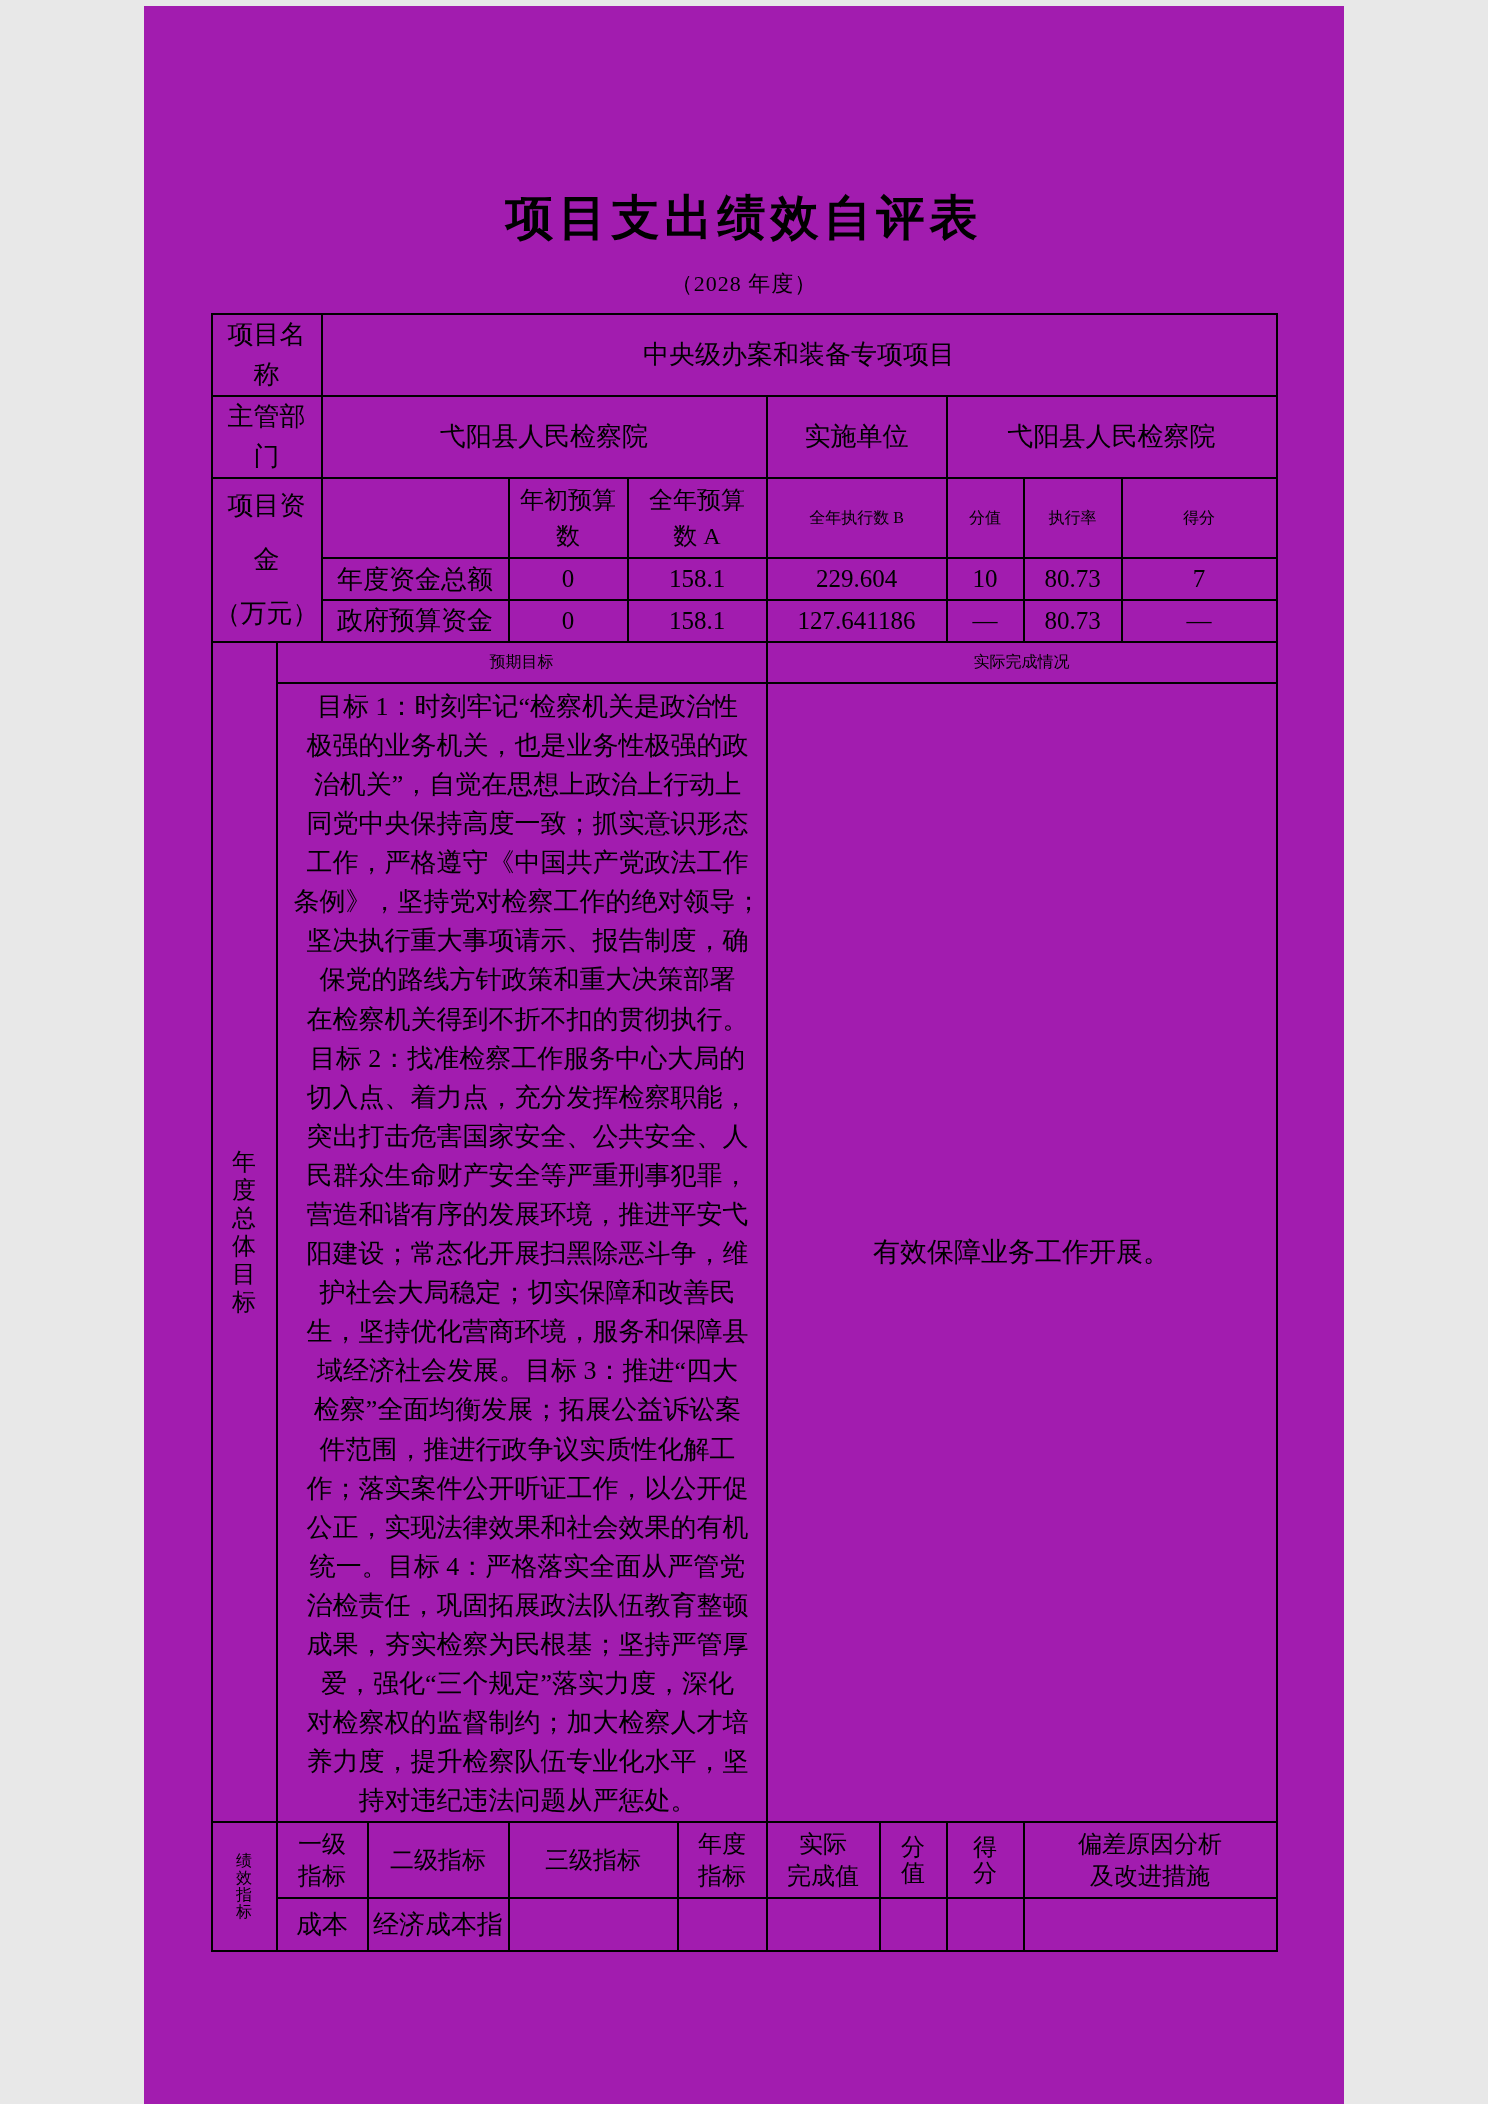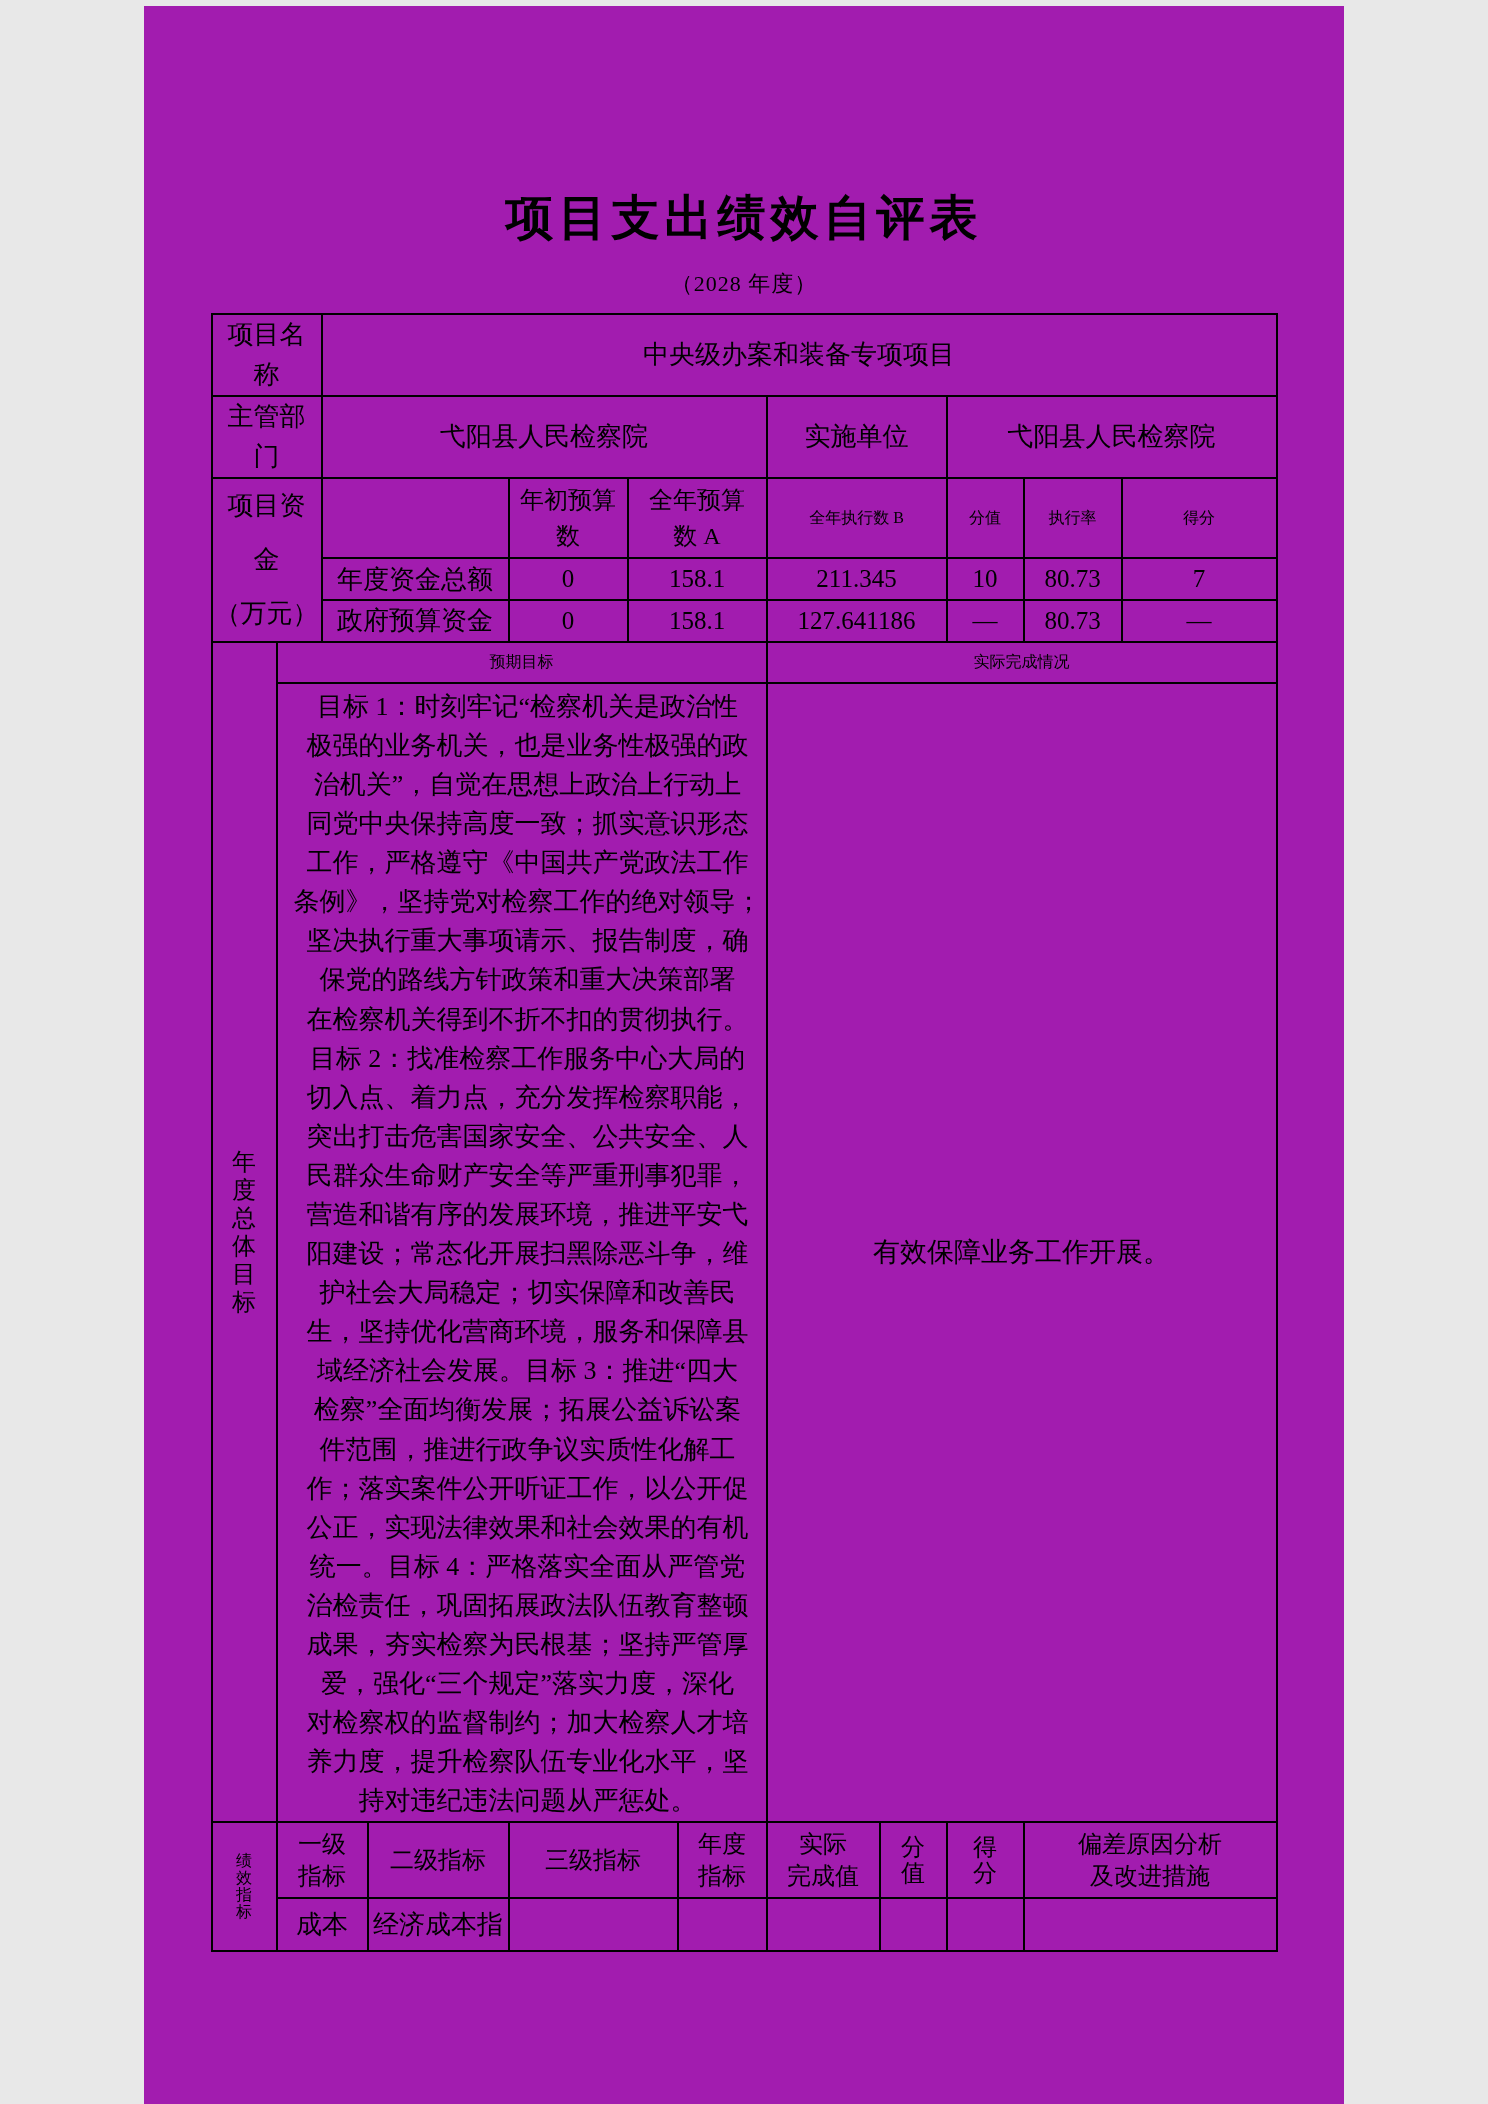--- a/index.html
+++ b/index.html
@@ -98,21 +98,21 @@
       <td colspan="2" class="mid-header">全年执行数 B</td>
       <td class="mid-header">分值</td>
       <td class="mid-header">执行率</td>
       <td class="mid-header">得分</td>
     </tr>
 
     <tr class="r4">
       <td colspan="2">年度资金总额</td>
       <td class="num">0</td>
       <td colspan="2" class="num">158.1</td>
-      <td colspan="2" class="num">211.345</td>
+      <td colspan="2" class="num">229.604</td>
       <td class="num">10</td>
       <td class="num">80.73</td>
       <td class="num">7</td>
     </tr>
 
     <tr class="r5">
       <td colspan="2">政府预算资金</td>
       <td class="num">0</td>
       <td colspan="2" class="num">158.1</td>
       <td colspan="2" class="num">127.641186</td>

